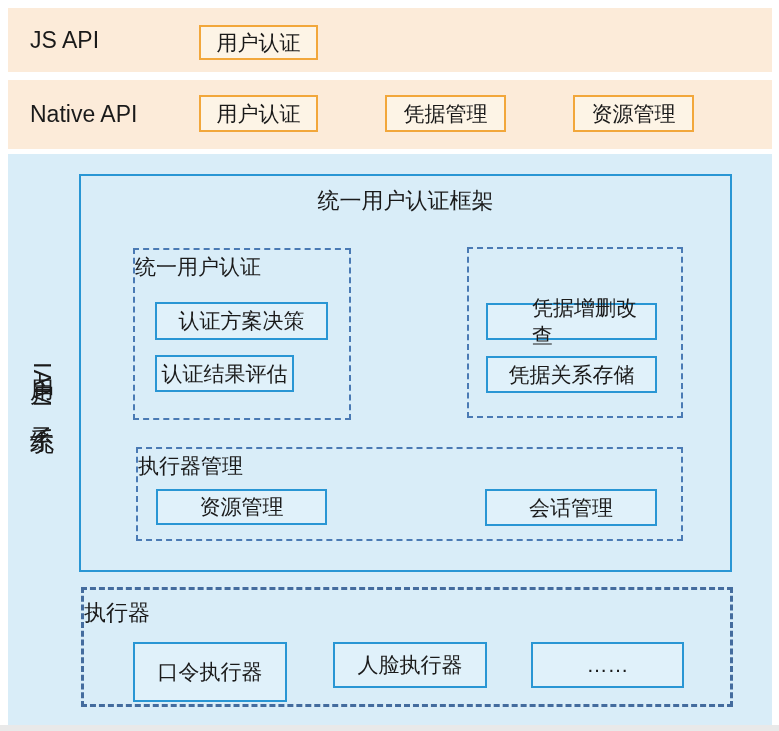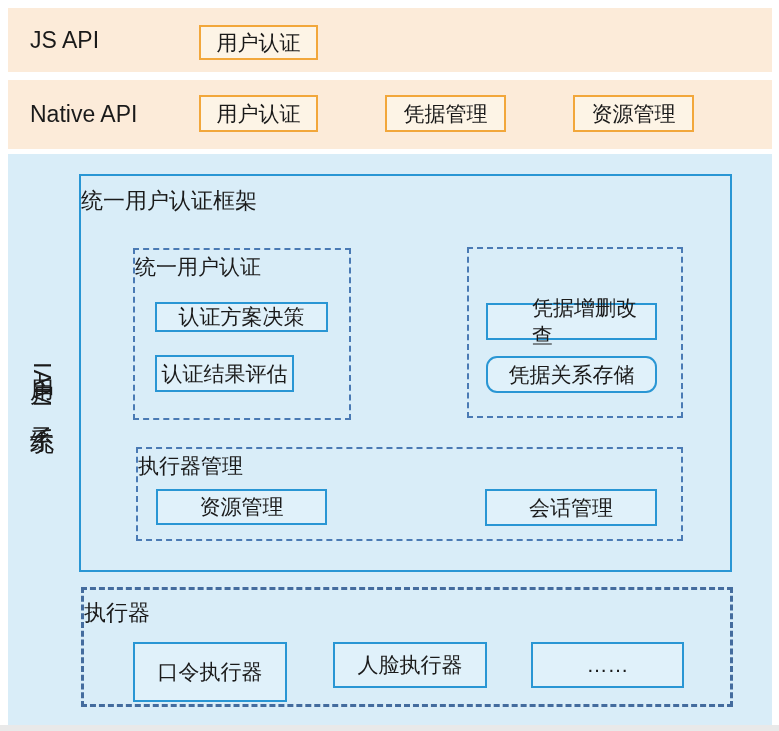--- a/index.html
+++ b/index.html
@@ -36,36 +36,36 @@
   .vlabel {
     position:absolute; left:18px; top:206px;
     writing-mode:vertical-lr; text-orientation:mixed;
     font-size:24px; letter-spacing:1px;
   }
   .frame {
     position:absolute; left:71px; top:20px;
     width:653px; height:398px;
     border:2px solid #2996d4;
   }
-  .frame-title { text-align:left; margin-top:10px; font-size:22px; }
+  .frame-title { text-align:center; margin-top:10px; font-size:22px; }
   .group { position:absolute; border:2px dashed #4a7ab4; }
   .group-title { margin-top:3px; font-size:21px; }
   .group-a { left:52px;  top:72px;  width:218px; height:172px; }
   .group-b { left:386px; top:71px;  width:216px; height:171px; }
   .group-c { left:55px;  top:271px; width:547px; height:94px; }
   .item {
     position:absolute;
     border:2px solid #2996d4; background:#e0f1fa;
     display:flex; align-items:center; justify-content:center;
     font-size:21px;
   }
-  .a1 { left:20px;  top:52px;  width:173px; height:30px; }
+  .a1 { left:20px;  top:52px;  width:173px; height:38px; }
   .a2 { left:20px;  top:105px; width:139px; height:37px; }
   .b1 { left:17px;  top:54px;  width:171px; height:37px;padding-left:44px; }
-  .b2 { left:17px;  top:107px; width:171px; height:37px;border-radius:11px; }
+  .b2 { left:17px;  top:107px; width:171px; height:37px; }
   .c1 { left:18px;  top:40px;  width:171px; height:36px; }
   .c2 { left:347px; top:40px;  width:172px; height:37px; }
   .executor {
     position:absolute; left:73px; top:433px;
     width:652px; height:120px;
     border:3px dashed #446c9e;
   }
   .exec-title { margin-top:8px; font-size:22px; }
   .e1 { left:49px;  top:52px; width:154px; height:60px; }
   .e2 { left:249px; top:52px; width:154px; height:46px; }

